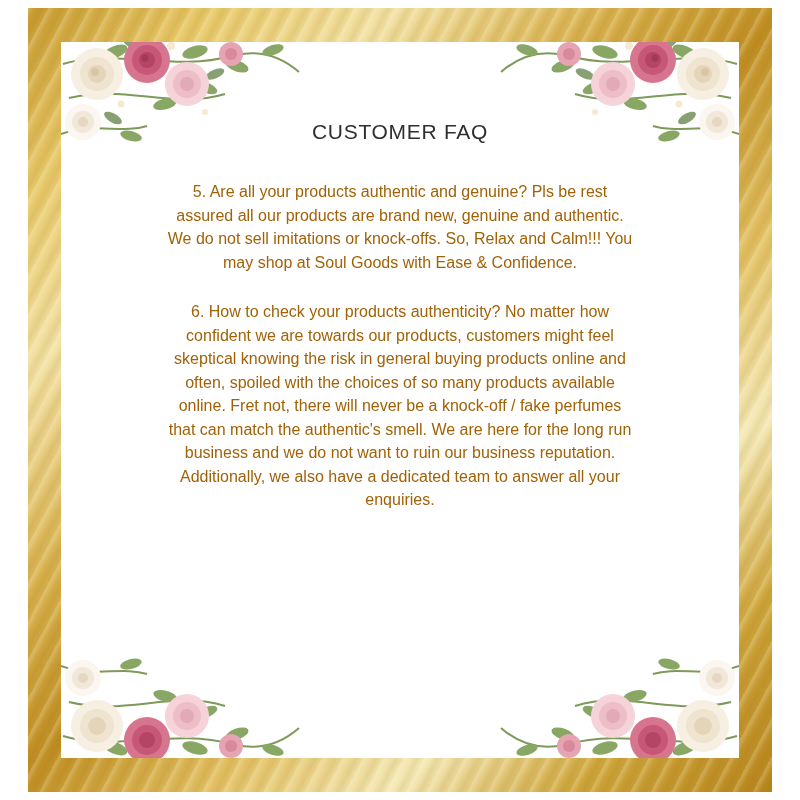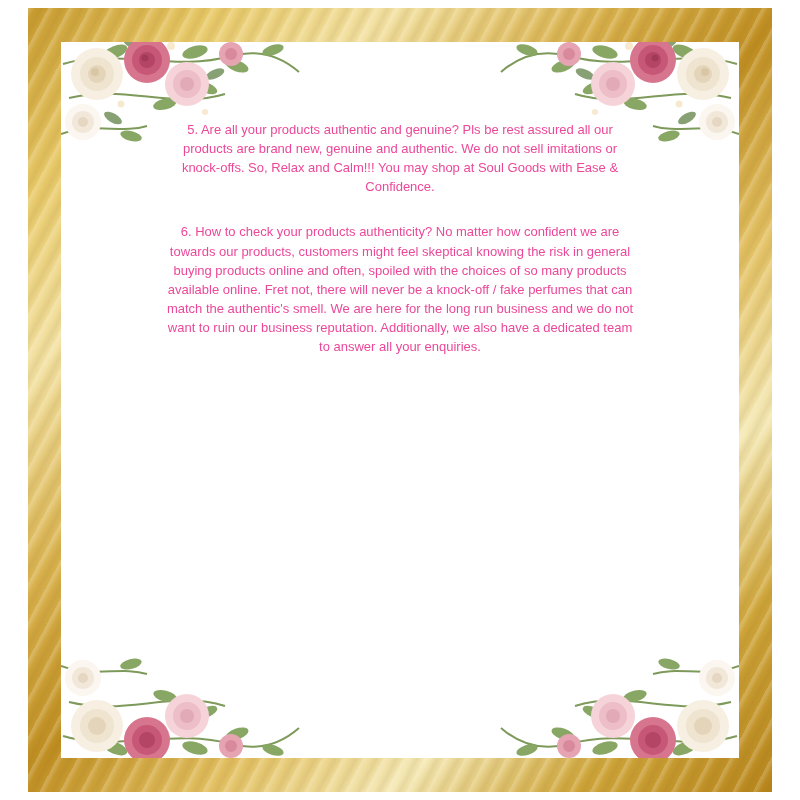--- a/index.html
+++ b/index.html
@@ -91,23 +91,23 @@
 
   .doc-title {
     font-size: 21px;
     letter-spacing: 0.7px;
     color: #2f2f2f;
     margin: 0 0 36px 0;
     font-weight: 400;
   }
 
   .faq-block {
-    font-size: 13px;
+    font-size: 16px;
     line-height: 1.47;
-    color: #ec4899;
+    color: #a16207;
     margin: 0 0 26px 0;
     max-width: 470px;
     margin-left: auto;
     margin-right: auto;
   }
   .faq-block:last-child { margin-bottom: 4px; }
 
   .faq-q {
     display: inline;
   }
@@ -331,20 +331,21 @@
           </g>
           <g>
             <circle cx="176" cy="16" r="12" fill="#e6a3b2"></circle>
             <circle cx="176" cy="16" r="6" fill="#d8899c"></circle>
           </g>
         </svg>
       </div>
 
       <div class="content">
 
+        <h1 class="doc-title">CUSTOMER FAQ</h1>
 
         <p class="faq-block">
           <span class="faq-q">5. Are all your products authentic and genuine?</span>
           <span class="faq-a">Pls be rest assured all our products are brand new, genuine and authentic. We do not sell imitations or knock-offs. So, Relax and Calm!!! You may shop at Soul Goods with Ease &amp; Confidence.</span>
         </p>
 
         <p class="faq-block">
           <span class="faq-q">6. How to check your products authenticity?</span>
           <span class="faq-a">No matter how confident we are towards our products, customers might feel skeptical knowing the risk in general buying products online and often, spoiled with the choices of so many products available online. Fret not, there will never be a knock-off / fake perfumes that can match the authentic's smell. We are here for the long run business and we do not want to ruin our business reputation. Additionally, we also have a dedicated team to answer all your enquiries.</span>
         </p>

